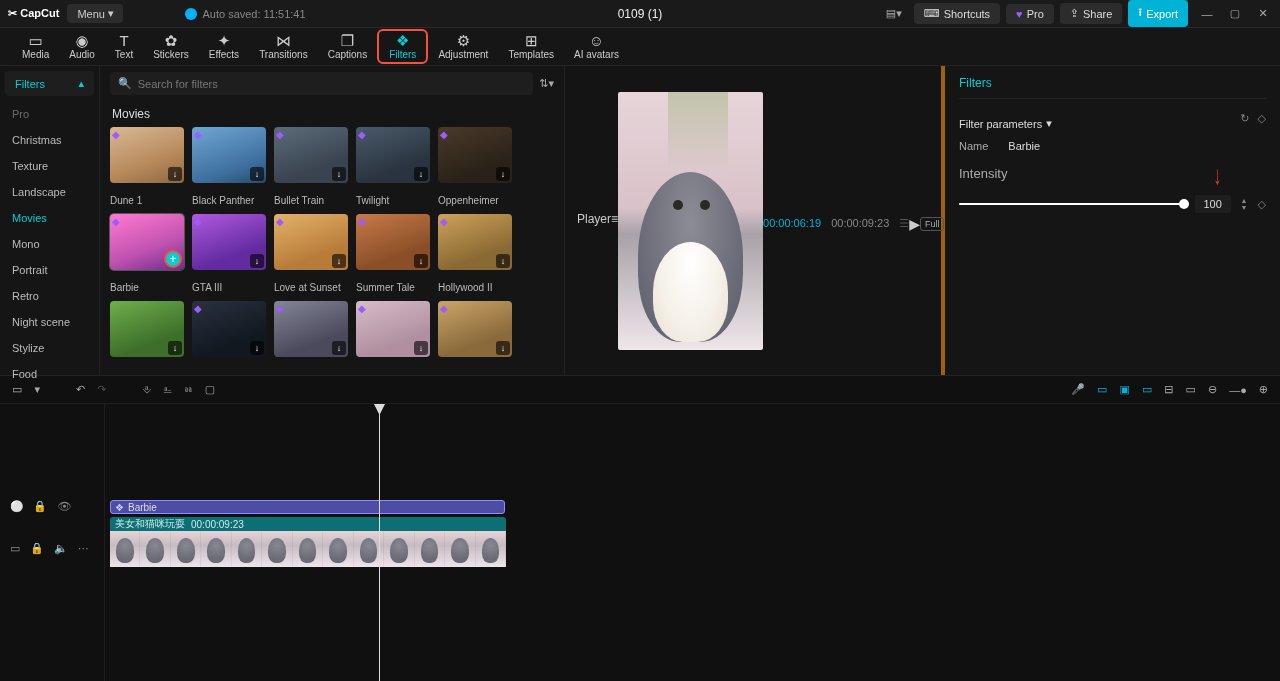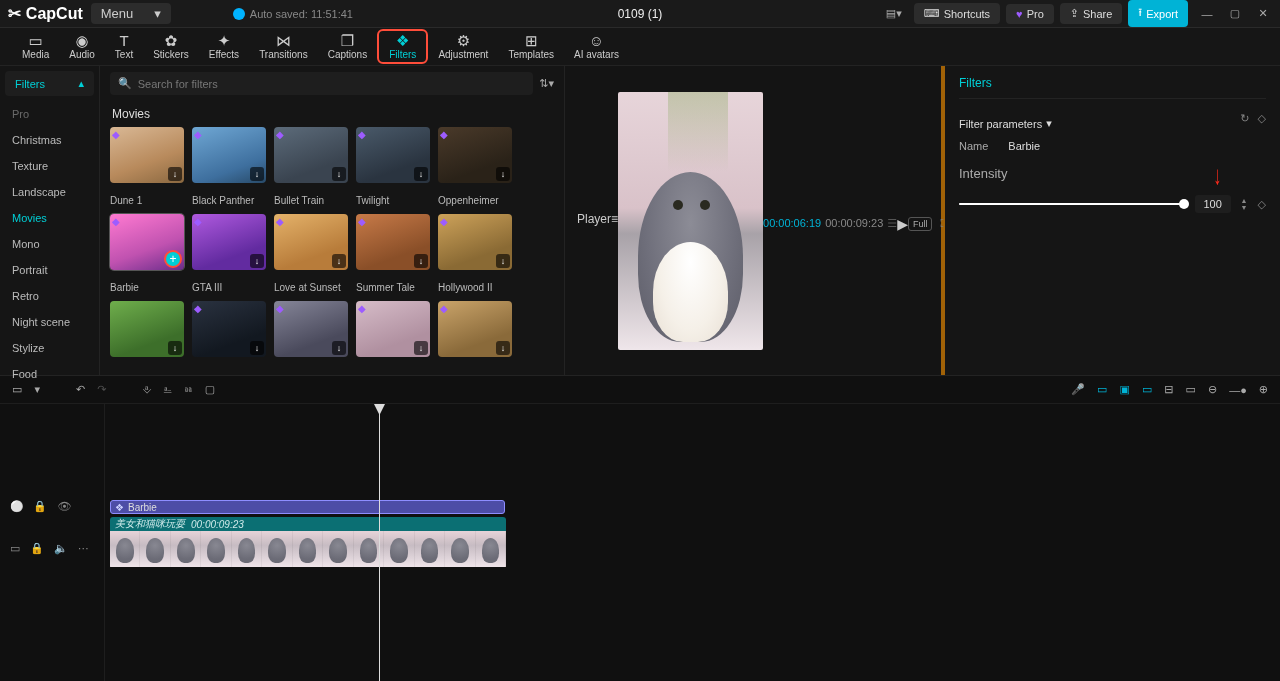--- a/index.html
+++ b/index.html
@@ -1,21 +1,21 @@
 <!DOCTYPE html>
 <html><head>
 <meta charset="utf-8">
 <style>
 * { margin: 0; padding: 0; box-sizing: border-box; font-family: -apple-system, BlinkMacSystemFont, "Segoe UI", Arial, sans-serif; }
 body { background: #0c0c0c; color: #b0b0b0; font-size: 11px; overflow: hidden; width: 1280px; height: 681px; }
 
 
 .topbar { height: 28px; background: #1a1a1a; display: flex; align-items: center; padding: 0 8px; gap: 8px; border-bottom: 1px solid #2a2a2a; }
-.logo { color: #fff; font-weight: 600; font-size: 16px; }
-.menu-btn { background: #2c2c2c; color: #ccc; padding: 3px 10px; border-radius: 4px; display: flex; align-items: center; gap: 21px; cursor: pointer; font-size:13px;}
+.logo { color: #fff; font-weight: 600; font-size: 11px; }
+.menu-btn { background: #2c2c2c; color: #ccc; padding: 3px 10px; border-radius: 4px; display: flex; align-items: center; gap: 3px; cursor: pointer; font-size:11px;}
 .autosave { color: #888; font-size: 11px; display: flex; align-items: center; gap: 5px; margin-left: 6px; padding-left: 48px; }
 .autosave-dot { width: 12px; height: 12px; border-radius: 50%; background: #00b3ff; }
 .title-center { position: absolute; left: 50%; transform: translateX(-50%); color: #eee; font-size: 12px; }
 .topbar-right { margin-left: auto; display: flex; align-items: center; gap: 6px; }
 .top-btn { background: #2c2c2c; color: #ddd; padding: 4px 10px; border-radius: 4px; display: flex; align-items: center; gap: 4px; cursor: pointer; font-size:11px; }
 .top-btn.pro { background: #2c2c2c; }
 .pro-heart { color: #9d5cff; }
 .top-btn.export { background: #00b3d6; color: #fff; }
 .win-ctrl { width: 18px; height: 18px; display: flex; align-items: center; justify-content: center; cursor: pointer; color: #aaa; margin-left: 4px; }
 
@@ -52,21 +52,21 @@
 .player { flex: 1; background: #141414; border-right: 4px solid #a16207; display: flex; padding: 8px 12px; width: 360px; }
 .player-hdr { display: flex; justify-content: space-between; align-items: center; color: #ccc; font-size: 12px; padding: 2px 0 6px; }
 .player-canvas { flex: 1; display: flex; align-items: center; justify-content: center; }
 .preview { width: 145px; height: 258px; border-radius: 2px; background: linear-gradient(180deg,#e7d5da 0%, #d9c2c9 45%, #a8a2a8 55%, #efe6ea 100%); position: relative; overflow: hidden; }
 .cat-body { position:absolute; left:20px; top:80px; width:105px; height:170px; background: radial-gradient(ellipse at 50% 30%, #8c8c96 0%, #6f6f7b 60%, #5d5d68 100%); border-radius: 50% 50% 40% 40%; }
 .cat-chest { position:absolute; left:35px; top:150px; width:75px; height:100px; background: radial-gradient(ellipse at 50% 20%, #fff 0%, #f5f0e8 60%, #e8dfd4 100%); border-radius: 50% 50% 40% 40%; }
 .plant { position:absolute; left:50px; top:0; width:60px; height:80px; background: linear-gradient(180deg, rgba(140,170,100,0.4), transparent); }
 .cat-eye { position:absolute; width:10px; height:10px; background:#2a2a20; border-radius:50%; }
 .cat-eye.l { left:55px; top:108px; } .cat-eye.r { left:82px; top:108px; }
 .player-ctrls { display: flex; align-items: center; justify-content: space-between; padding-top: 6px; color: #888; }
-.tc { display: flex; gap: 4px; font-size: 11px; }
+.tc { display: flex; gap: 10px; font-size: 11px; }
 .tc .cur { color: #00b3d6; }
 .play-btn { color: #ccc; cursor: pointer; font-size: 14px; }
 .player-right-ctrls { display: flex; gap: 8px; align-items: center; }
 .chip { border: 1px solid #555; border-radius: 3px; padding: 1px 4px; font-size: 9px; color: #aaa; }
 
 
 .props { width: 335px; background: #151515; display: flex; flex-direction: column; padding: 8px 14px; }
 .props-hdr { color: #00cfd6; font-size: 12px; padding: 2px 0 8px; border-bottom: 1px solid #232323; }
 .props-sub { color: #ddd; font-size: 11px; margin-top: 10px; display: flex; align-items: center; gap: 4px; }
 .props-sub-right { float: right; color: #888; display:flex; gap:8px; }
@@ -90,21 +90,21 @@
 .tl-left { width: 105px; border-right: 1px solid #1e1e1e; position: relative; }
 .tl-icons-row { position: absolute; left: 10px; display: flex; gap: 10px; color: #888; font-size: 11px; }
 .tl-main { flex: 1; position: relative; overflow: hidden; }
 .ruler { height: 20px; border-bottom: 1px solid #1e1e1e; position: relative; }
 .ruler .tick { position: absolute; top: 3px; color: #666; font-size: 9px; }
 .playhead { position: absolute; top: 0; bottom: 0; width: 1px; background: #ddd; left: 274px; }
 .playhead::before { content:''; position:absolute; top:0; left:-5px; width:11px; height:11px; background:#ddd; clip-path: polygon(0 0, 100% 0, 50% 100%); }
 .track { position: absolute; left: 0; height: 14px; }
 .track.filter { top: 96px; left: 5px; width: 395px; background: #4d4da6; border: 1px solid #8e8eff; border-radius: 3px; display:flex; align-items:center; padding-left:4px; gap:4px; color:#ddd; font-size:10px; }
 .track.filter .ficon { color:#cbd0ff; }
-.track.video { top: 113px; left: 5px; width: 396px; height: 52px; border-radius: 3px; overflow: hidden; font-style: italic; }
+.track.video { top: 113px; left: 5px; width: 396px; height: 52px; border-radius: 3px; overflow: hidden; }
 .videohdr { height:14px; background:#0b6f73; color:#cfeaea; font-size:10px; display:flex; align-items:center; padding:0 5px; gap:6px; }
 .vframes { height:36px; display:flex; }
 .vframes .fr { flex:1; background: linear-gradient(180deg,#e6d3d8 0%,#c7bcc3 40%,#efe4e9 100%); border-right:1px solid rgba(0,0,0,0.05); position:relative; }
 .vframes .fr::after{ content:''; position:absolute; left:20%; top:20%; width:60%; height:70%; background: radial-gradient(circle at 50% 30%, #888892 0%, #6b6b76 70%); border-radius:50% 50% 40% 40%; }
 
 .ic { font-style: normal; font-family: Arial, sans-serif; }
 
 
 .g1{background:linear-gradient(160deg,#d9b895 0%,#b88a5c 60%,#8a6840 100%);} 
 .g2{background:linear-gradient(160deg,#6fa7d4 0%,#3e6f9e 70%,#284a68 100%);} 

